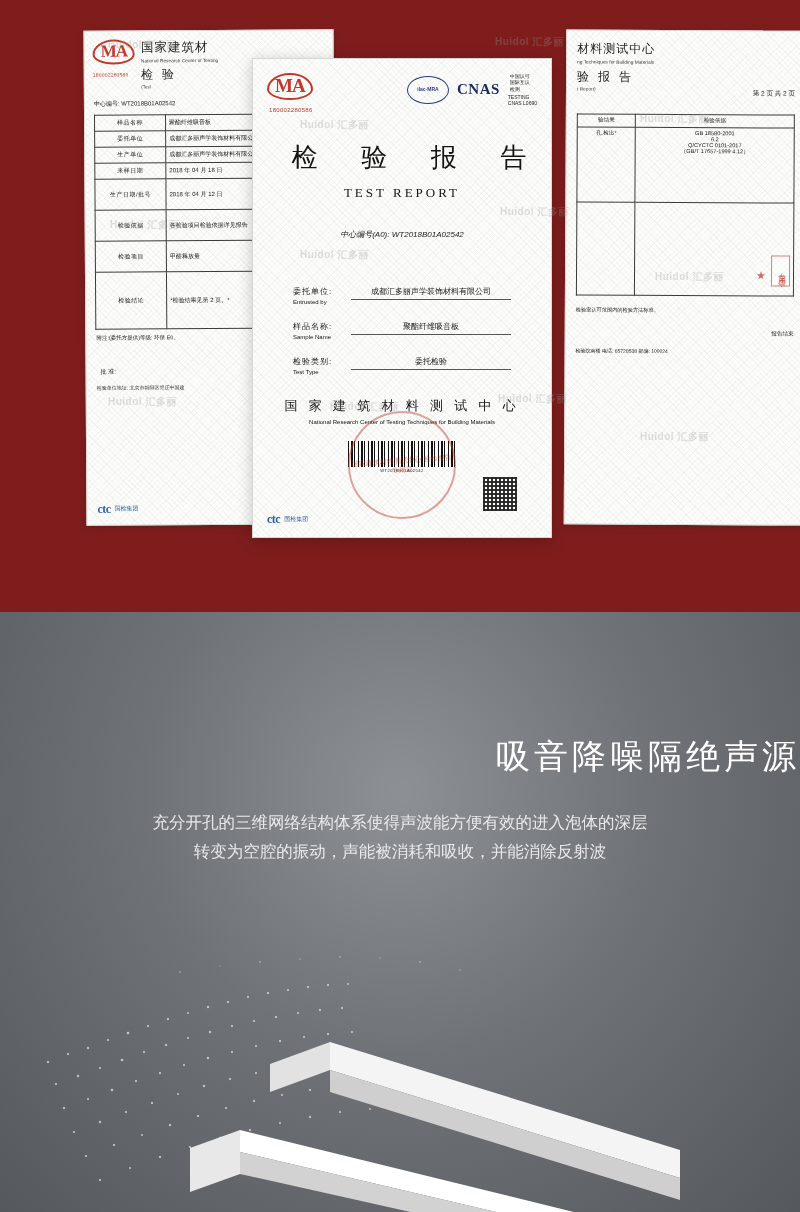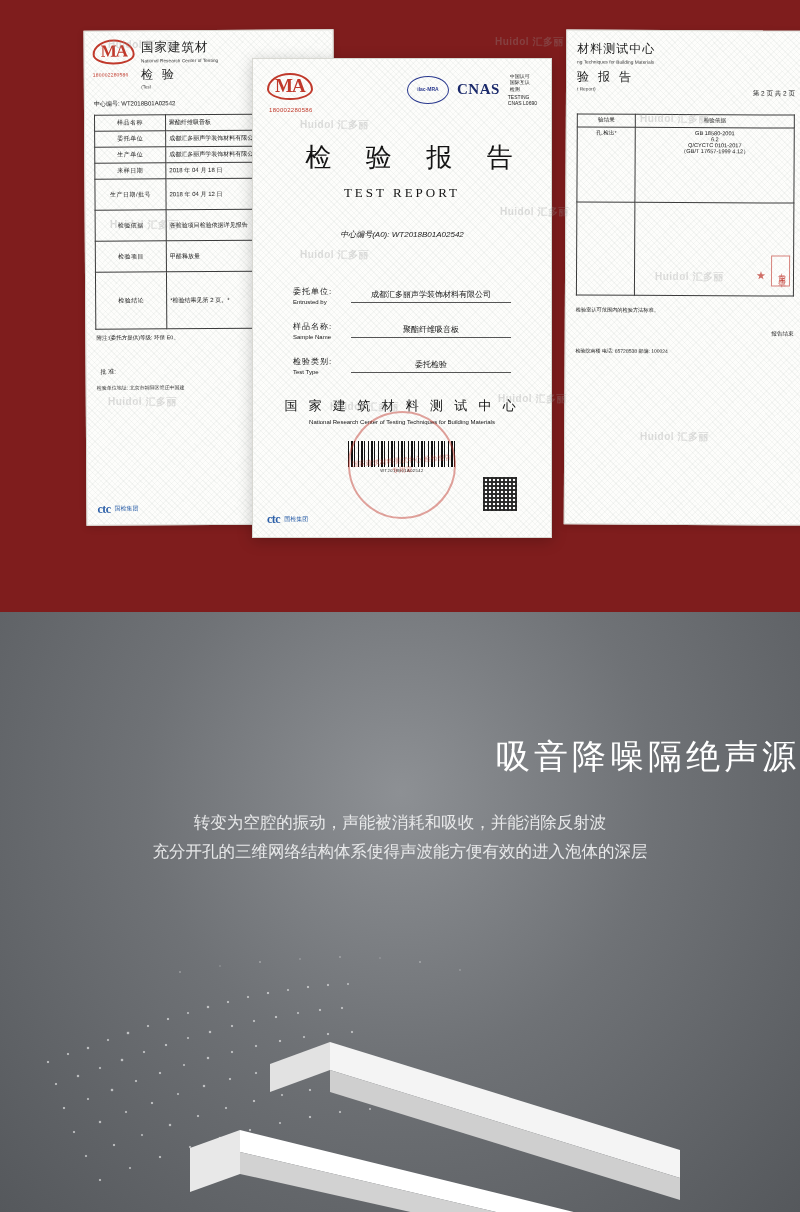--- a/index.html
+++ b/index.html
@@ -254,21 +254,21 @@
   }
   .cnas-en {
     font-size: 5px;
     color: #1b1b1b;
     line-height: 1.25;
     margin-top: 2px;
   }
 
   .cc-title {
     text-align: center;
-    font-family: Liberation Serif, serif;
+    font-family: Liberation Mono, monospace;
     font-size: 26px;
     letter-spacing: 14px;
     color: #141414;
     margin-top: 34px;
     padding-left: 28px;
     position: relative;
     z-index: 2;
   }
   .cc-title-en {
     text-align: center;
@@ -290,21 +290,21 @@
     font-style: italic;
   }
 
   .cc-fields {
     margin: 46px 40px 0 40px;
     position: relative;
     z-index: 2;
   }
   .cc-field {
     display: flex;
-    align-items: center;
+    align-items: flex-start;
     margin-bottom: 16px;
   }
   .cc-field-lbl {
     width: 58px;
     flex: none;
   }
   .cc-field-cn {
     font-size: 8px;
     color: #141414;
     letter-spacing: 1px;
@@ -756,22 +756,22 @@
   <div class="wm" style="left:108px; top:395px;">Huidol 汇多丽</div>
   <div class="wm" style="left:330px; top:400px;">Huidol 汇多丽</div>
   <div class="wm" style="left:498px; top:392px;">Huidol 汇多丽</div>
   <div class="wm" style="left:640px; top:430px;">Huidol 汇多丽</div>
 </div>
 
 <div class="hero">
 
   <div class="hero-title">吸音降噪隔绝声源</div>
   <div class="hero-sub">
+    <div>充分开孔的三维网络结构体系使得声波能方便有效的进入泡体的深层</div>
     <div>转变为空腔的振动，声能被消耗和吸收，并能消除反射波</div>
-    <div>充分开孔的三维网络结构体系使得声波能方便有效的进入泡体的深层</div>
   </div>
 
   <svg class="particles" viewBox="0 0 520 290">
     <defs>
       <radialGradient id="pg" cx="50%" cy="50%" r="50%">
         <stop offset="0%" stop-color="#ffffff" stop-opacity="0.95"></stop>
         <stop offset="100%" stop-color="#ffffff" stop-opacity="0.05"></stop>
       </radialGradient>
     </defs>
     <g fill="url(#pg)">

